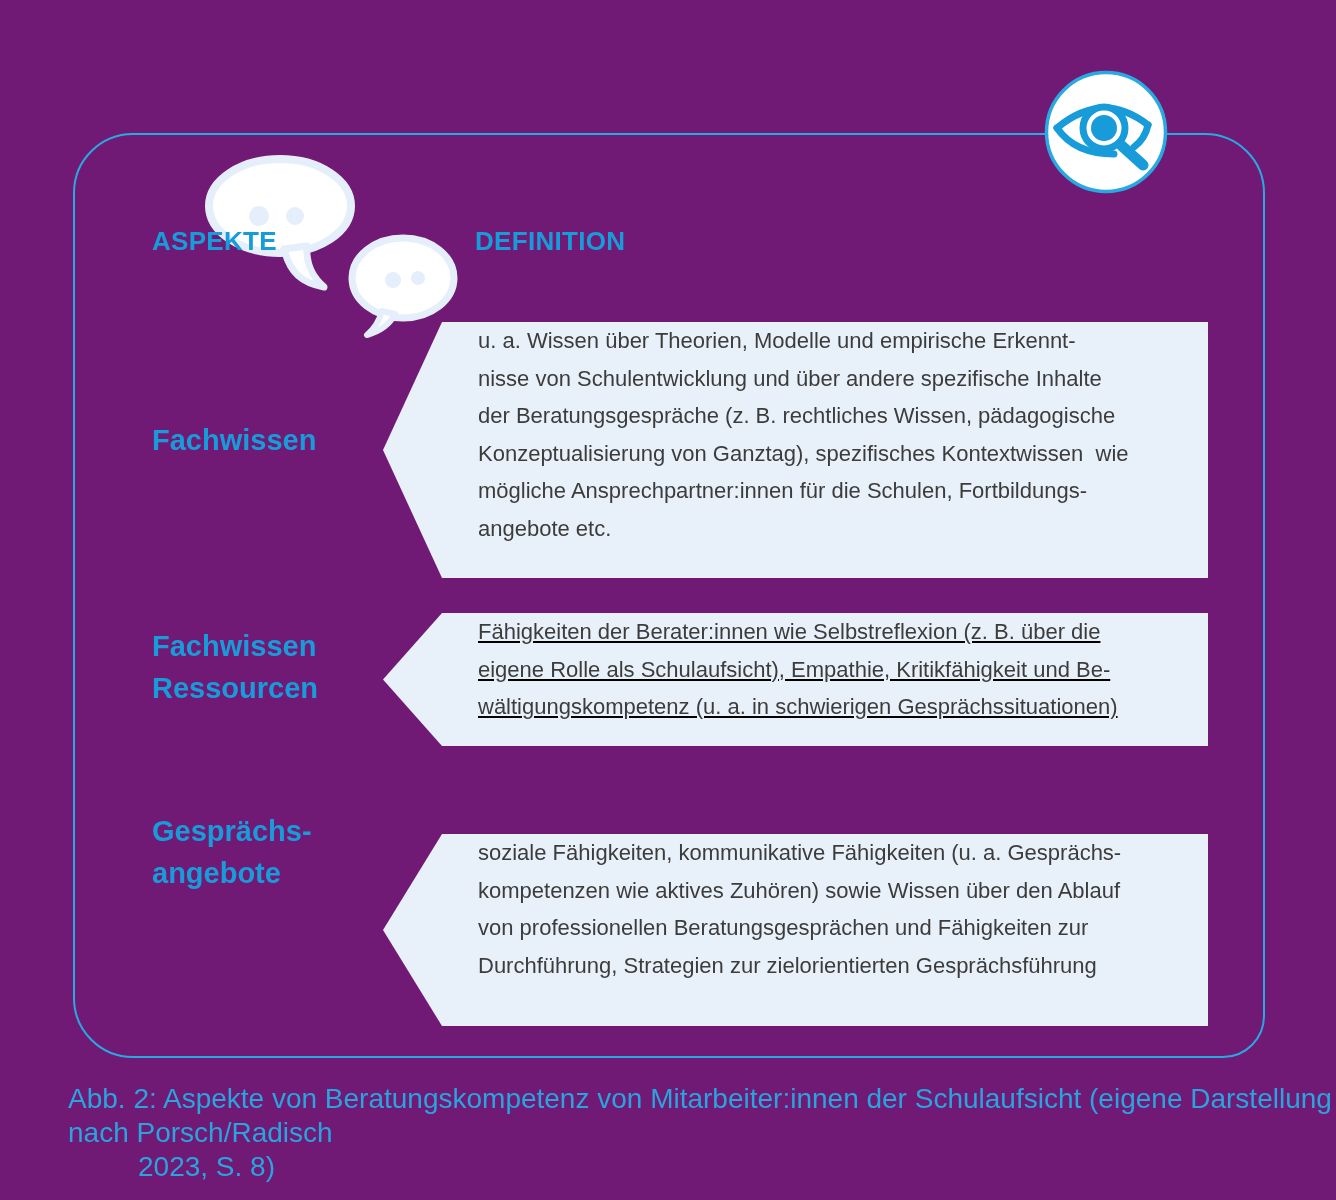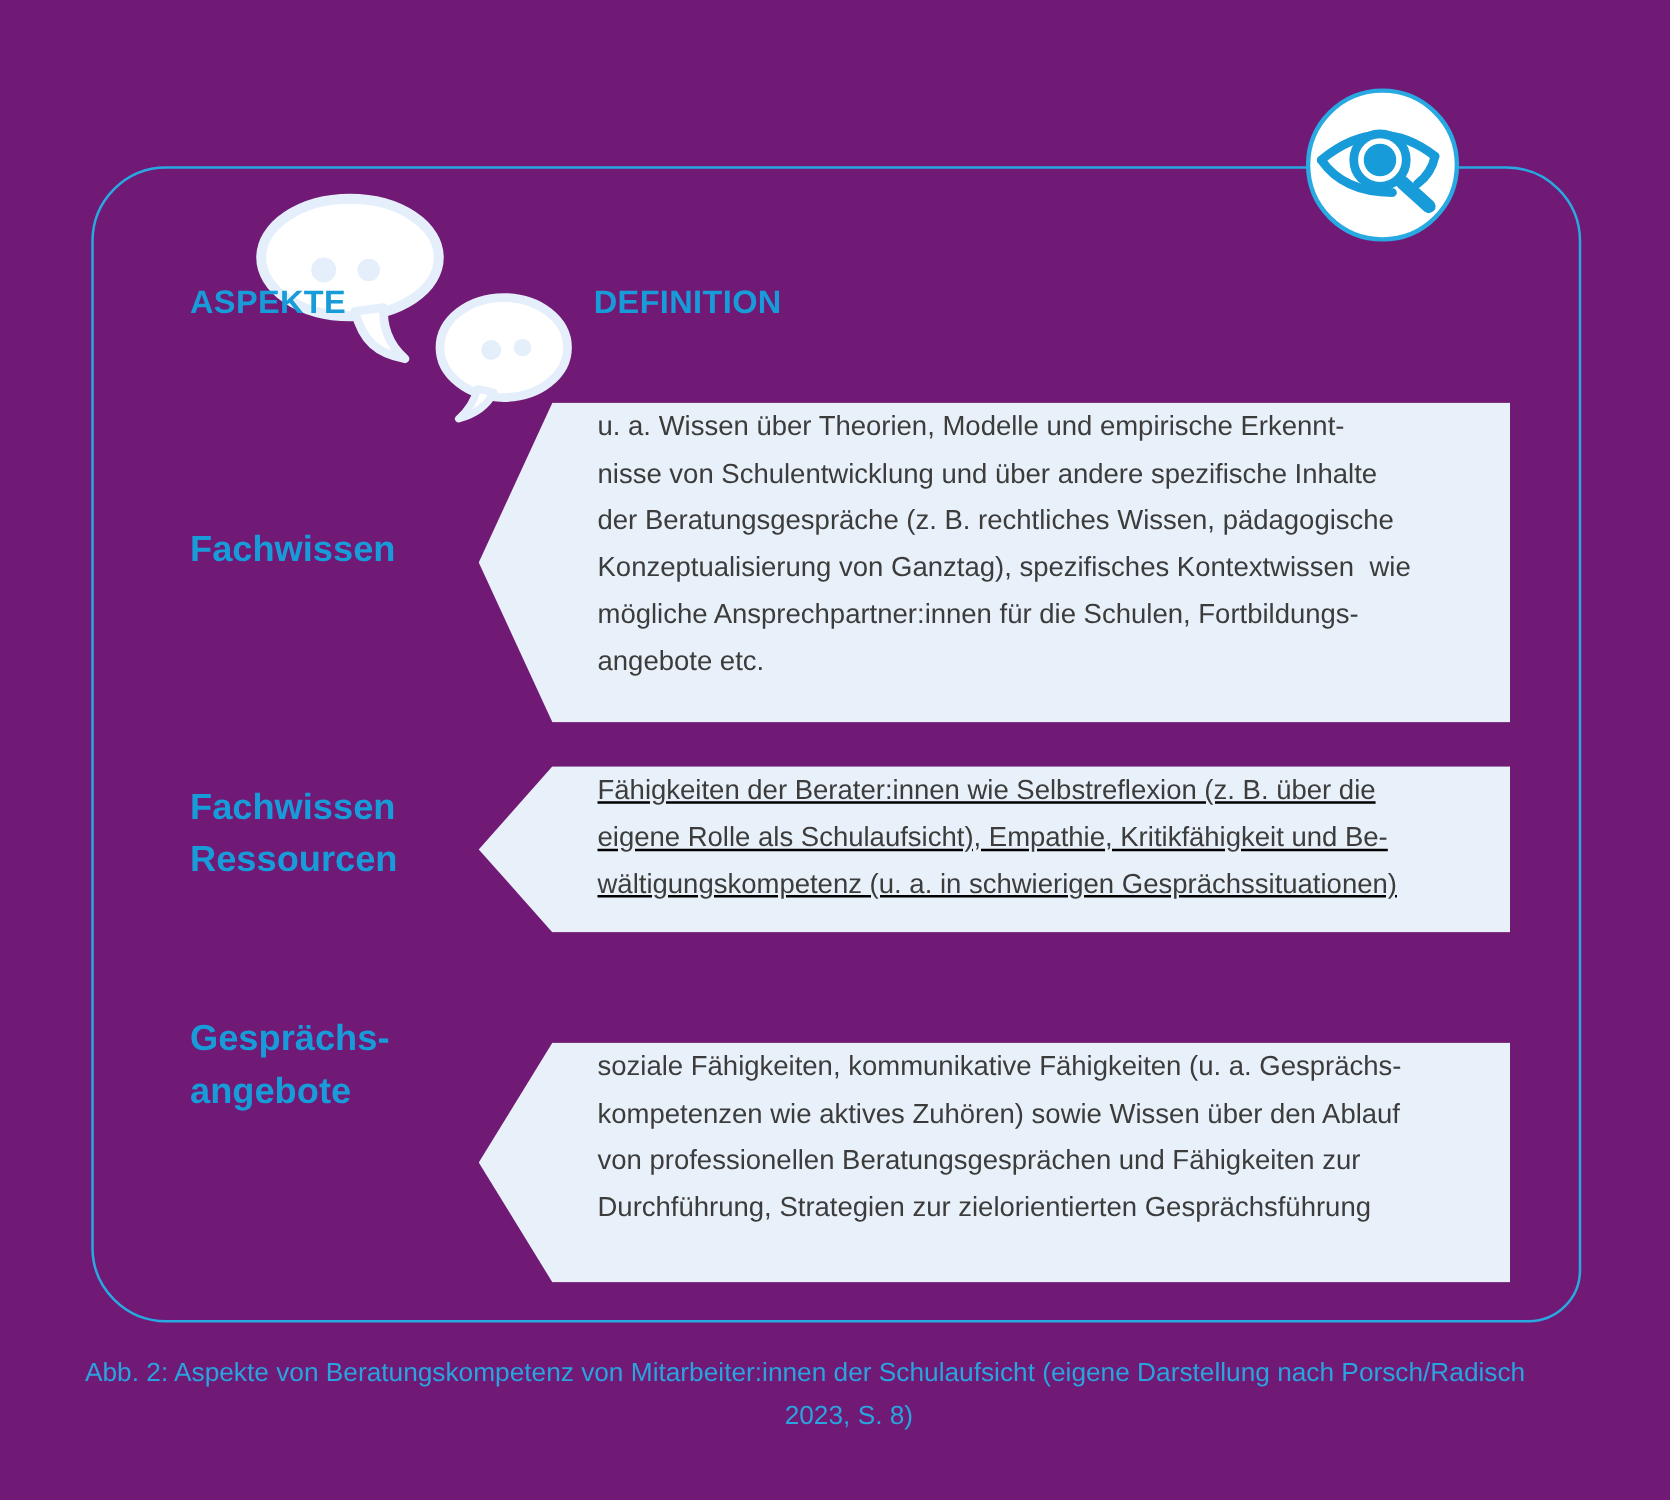--- a/index.html
+++ b/index.html
@@ -43,21 +43,21 @@
     display:flex;align-items:flex-start;box-sizing:border-box;padding-left:95px;
   }
   .def-box.row0{top:322px;height:256px;}
   .def-box.row1{top:613px;height:133px;text-decoration:underline;}
   .def-box.row2{top:786px;height:192px;margin-top:48px;}
   .def-text{
     font-size:22px;line-height:37.5px;color:var(--body-text);white-space:pre;
   }
   .caption{
     position:absolute;left:68px;top:1082px;z-index:3;
-    font-size:21px;line-height:34px;color:var(--caption-text);text-align:center;
+    font-size:28px;line-height:34px;color:var(--caption-text);
   }
   .caption .l2{margin-left:70px;}
 </style>
 </head>
 <body>
 
 <div class="canvas">
 
   <div class="frame"></div>
 

